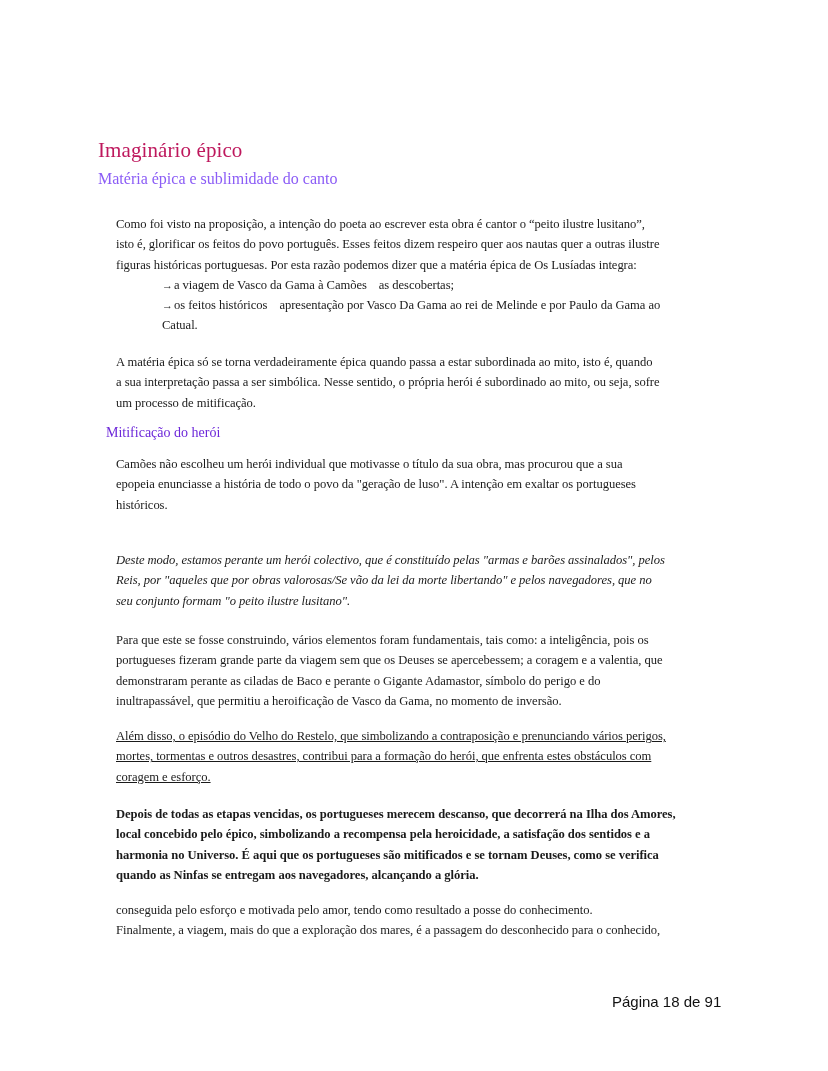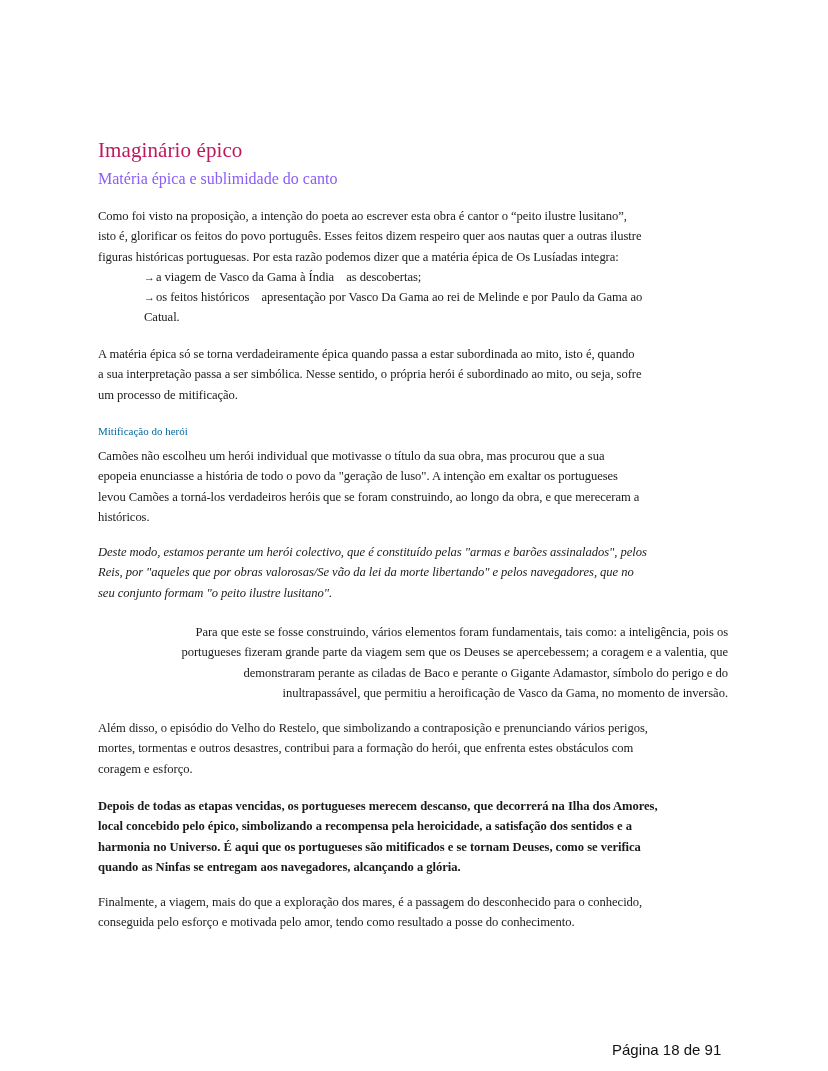--- a/index.html
+++ b/index.html
@@ -33,33 +33,34 @@
     .subtitle {
       position: absolute;
       top: 170px;
       left: 0;
       font-size: 16px;
       color: #8b5cf6;
       white-space: nowrap;
     }
     .section-heading {
       position: absolute;
-      left: 0;
-      font-size: 11px;
-      color: #0369a1;
+      left: 8px;
+      font-size: 14px;
+      color: #6d28d9;
       white-space: nowrap;
     }
     .para {
       position: absolute;
-      left: 0;
+      left: 18px;
       width: 630px;
       font-size: 12.6px;
       line-height: 20.3px;
       color: #1a1a1a;
       letter-spacing: -0.05px;
+      margin-top: 8px;
     }
     .line {
       display: block;
       white-space: nowrap;
     }
     .indent {
       padding-left: 46px;
     }
     .arrow {
       display: inline-block;
@@ -71,85 +72,83 @@
       width: 12px;
     }
     .page-number {
       position: absolute;
       left: 612px;
       top: 993px;
       font-family: "Liberation Sans", "DejaVu Sans", sans-serif;
       font-size: 15px;
       color: #111111;
       white-space: nowrap;
-      margin-top: 48px;
     }
   </style>
 </head>
 <body>
 
 <div class="page">
 
   <div class="title">Imaginário épico</div>
   <div class="subtitle">Matéria épica e sublimidade do canto</div>
 
   <div class="para" style="top:206px;">
     <span class="line"> Como foi visto na proposição, a intenção do poeta ao escrever esta obra é cantor o “peito ilustre lusitano”,</span>
     <span class="line">isto é, glorificar os feitos do povo português. Esses feitos dizem respeiro quer aos nautas quer a outras ilustre</span>
     <span class="line">figuras históricas portuguesas. Por esta razão podemos dizer que a matéria épica de Os Lusíadas integra:</span>
     <span class="line indent">
-      <span class="arrow">→</span><span>a viagem de Vasco da Gama à Índia</span><span class="gap"></span><span>as descobertas;</span>
+      <span class="arrow">→</span><span>a viagem de Vasco da Gama à Camões</span><span class="gap"></span><span>as descobertas;</span>
     </span>
     <span class="line indent">
       <span class="arrow">→</span><span>os feitos históricos</span><span class="gap"></span><span>apresentação por Vasco Da Gama ao rei de Melinde e por Paulo da Gama ao</span>
     </span>
     <span class="line indent">Catual.</span>
   </div>
 
   <div class="para" style="top:344px;">
     <span class="line"> A matéria épica só se torna verdadeiramente épica quando passa a estar subordinada ao mito, isto é, quando</span>
     <span class="line">a sua interpretação passa a ser simbólica. Nesse sentido, o própria herói é subordinado ao mito, ou seja, sofre</span>
     <span class="line">um processo de mitificação.</span>
   </div>
 
   <div class="section-heading" style="top:425px;">Mitificação do herói</div>
 
   <div class="para" style="top:446px;">
     <span class="line">Camões não escolheu um herói individual que motivasse o título da sua obra, mas procurou que a sua</span>
     <span class="line">epopeia enunciasse a história de todo o povo da "geração de luso". A intenção em exaltar os portugueses</span>
-    <span class="line">levou Camões a torná-los verdadeiros heróis que se foram construindo, ao longo da obra, e que mereceram a</span>
     <span class="line">históricos.</span>
   </div>
 
   <div class="para" style="top:542px;font-style:italic;">
     <span class="line">Deste modo, estamos perante um herói colectivo, que é constituído pelas "armas e barões assinalados", pelos</span>
     <span class="line">Reis, por "aqueles que por obras valorosas/Se vão da lei da morte libertando" e pelos navegadores, que no</span>
     <span class="line">seu conjunto formam "o peito ilustre lusitano".</span>
   </div>
 
-  <div class="para" style="top:622px;text-align:right;">
+  <div class="para" style="top:622px;">
     <span class="line">Para que este se fosse construindo, vários elementos foram fundamentais, tais como: a inteligência, pois os</span>
     <span class="line">portugueses fizeram grande parte da viagem sem que os Deuses se apercebessem; a coragem e a valentia, que</span>
     <span class="line">demonstraram perante as ciladas de Baco e perante o Gigante Adamastor, símbolo do perigo e do</span>
     <span class="line">inultrapassável, que permitiu a heroificação de Vasco da Gama, no momento de inversão.</span>
   </div>
 
-  <div class="para" style="top:718px;">
+  <div class="para" style="top:718px;text-decoration:underline;">
     <span class="line">Além disso, o episódio do Velho do Restelo, que simbolizando a contraposição e prenunciando vários perigos,</span>
     <span class="line">mortes, tormentas e outros desastres, contribui para a formação do herói, que enfrenta estes obstáculos com</span>
     <span class="line">coragem e esforço.</span>
   </div>
 
   <div class="para" style="top:796px;font-weight:bold;">
     <span class="line"> Depois de todas as etapas vencidas, os portugueses merecem descanso, que decorrerá na Ilha dos Amores,</span>
     <span class="line">local concebido pelo épico, simbolizando a recompensa pela heroicidade, a satisfação dos sentidos e a</span>
     <span class="line">harmonia no Universo. É aqui que os portugueses são mitificados e se tornam Deuses, como se verifica</span>
     <span class="line">quando as Ninfas se entregam aos navegadores, alcançando a glória.</span>
   </div>
 
   <div class="para" style="top:892px;">
+    <span class="line">conseguida pelo esforço e motivada pelo amor, tendo como resultado a posse do conhecimento.</span>
     <span class="line">Finalmente, a viagem, mais do que a exploração dos mares, é a passagem do desconhecido para o conhecido,</span>
-    <span class="line">conseguida pelo esforço e motivada pelo amor, tendo como resultado a posse do conhecimento.</span>
   </div>
 
 </div>
 
 <div class="page-number">Página 18 de 91</div>
 
 </body></html>

